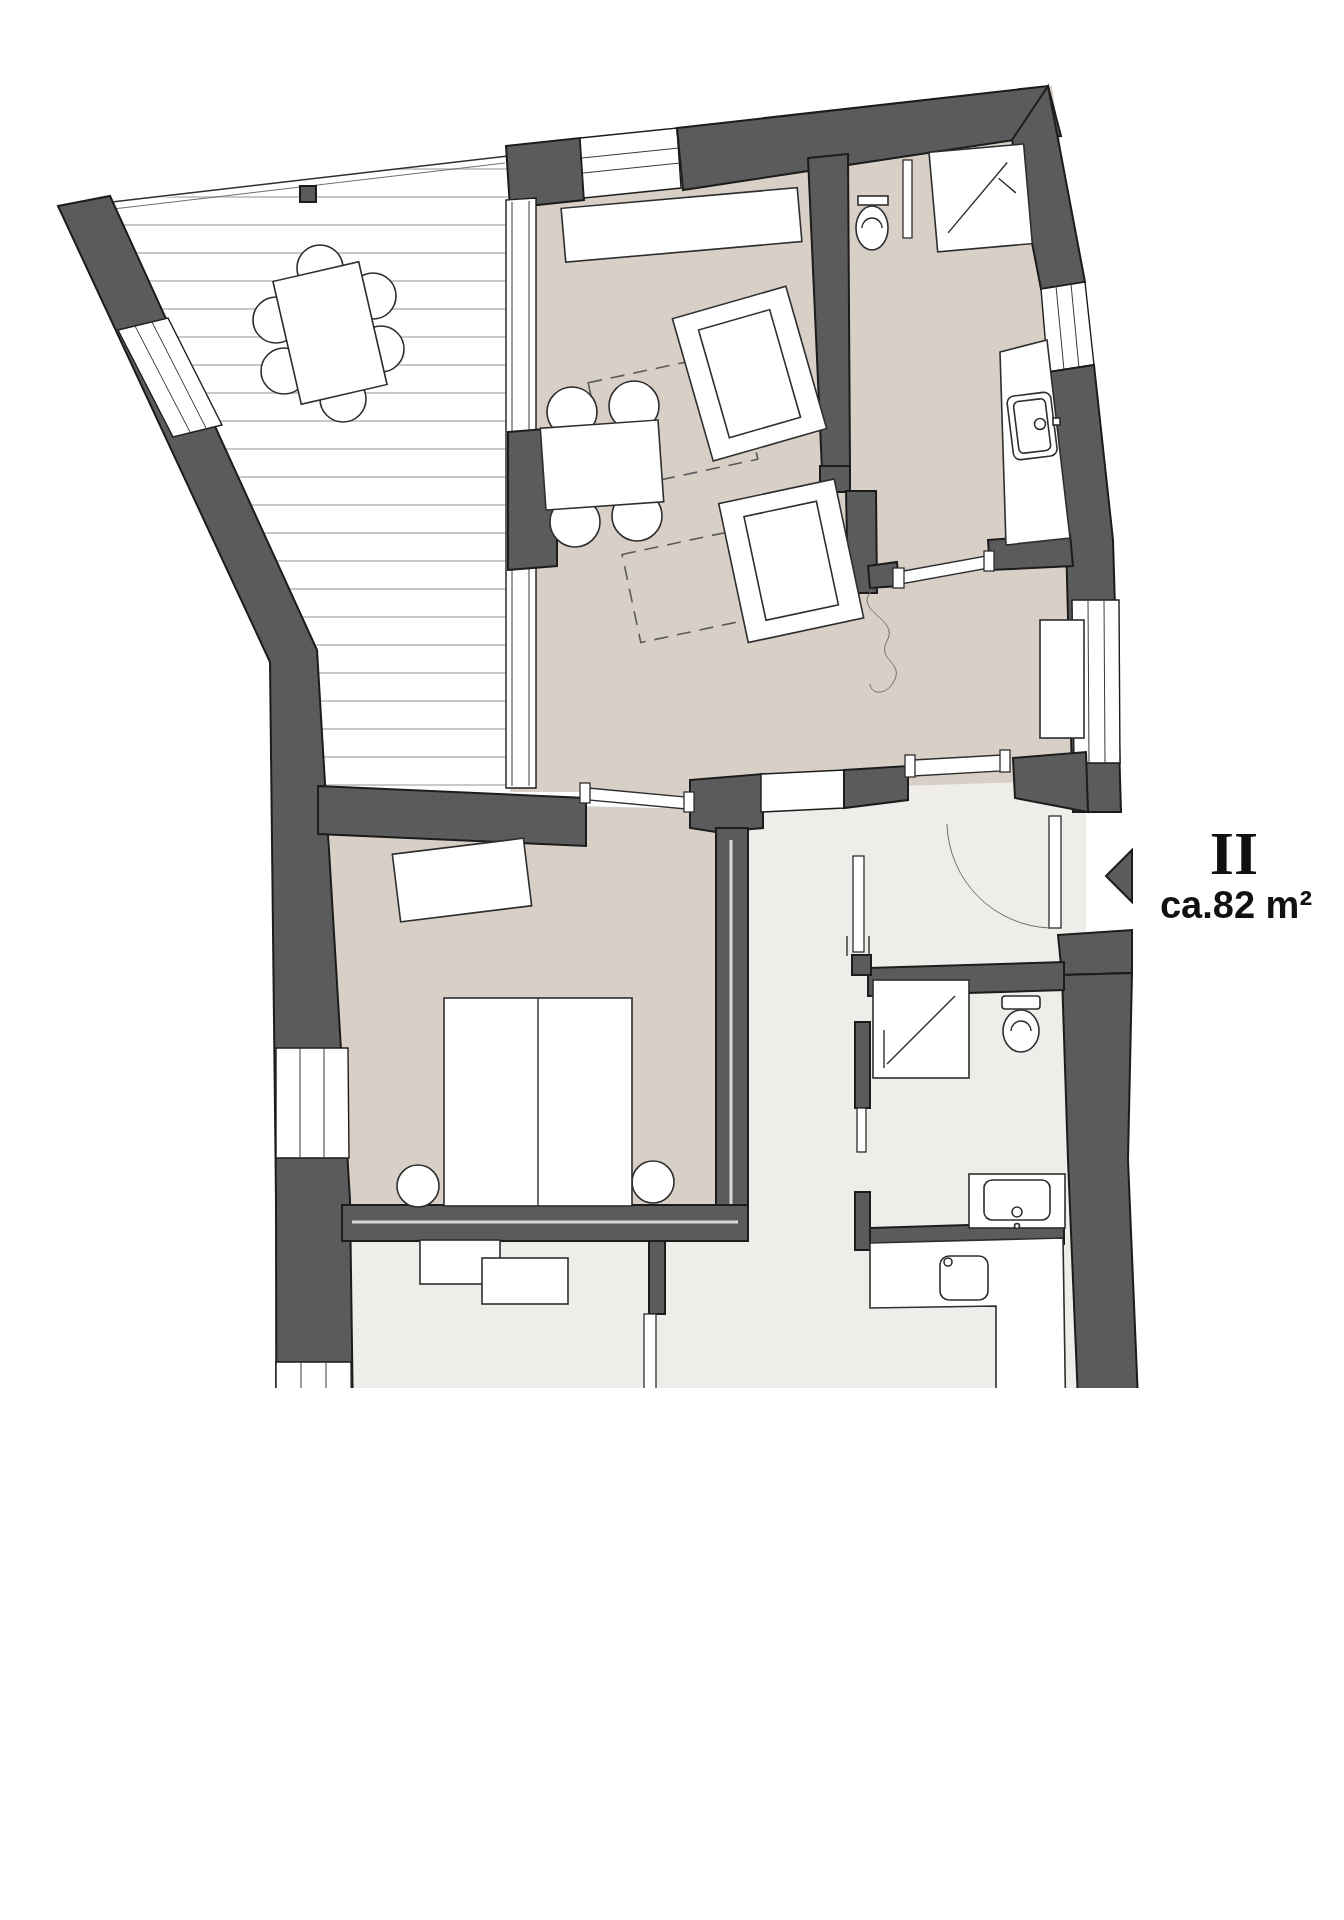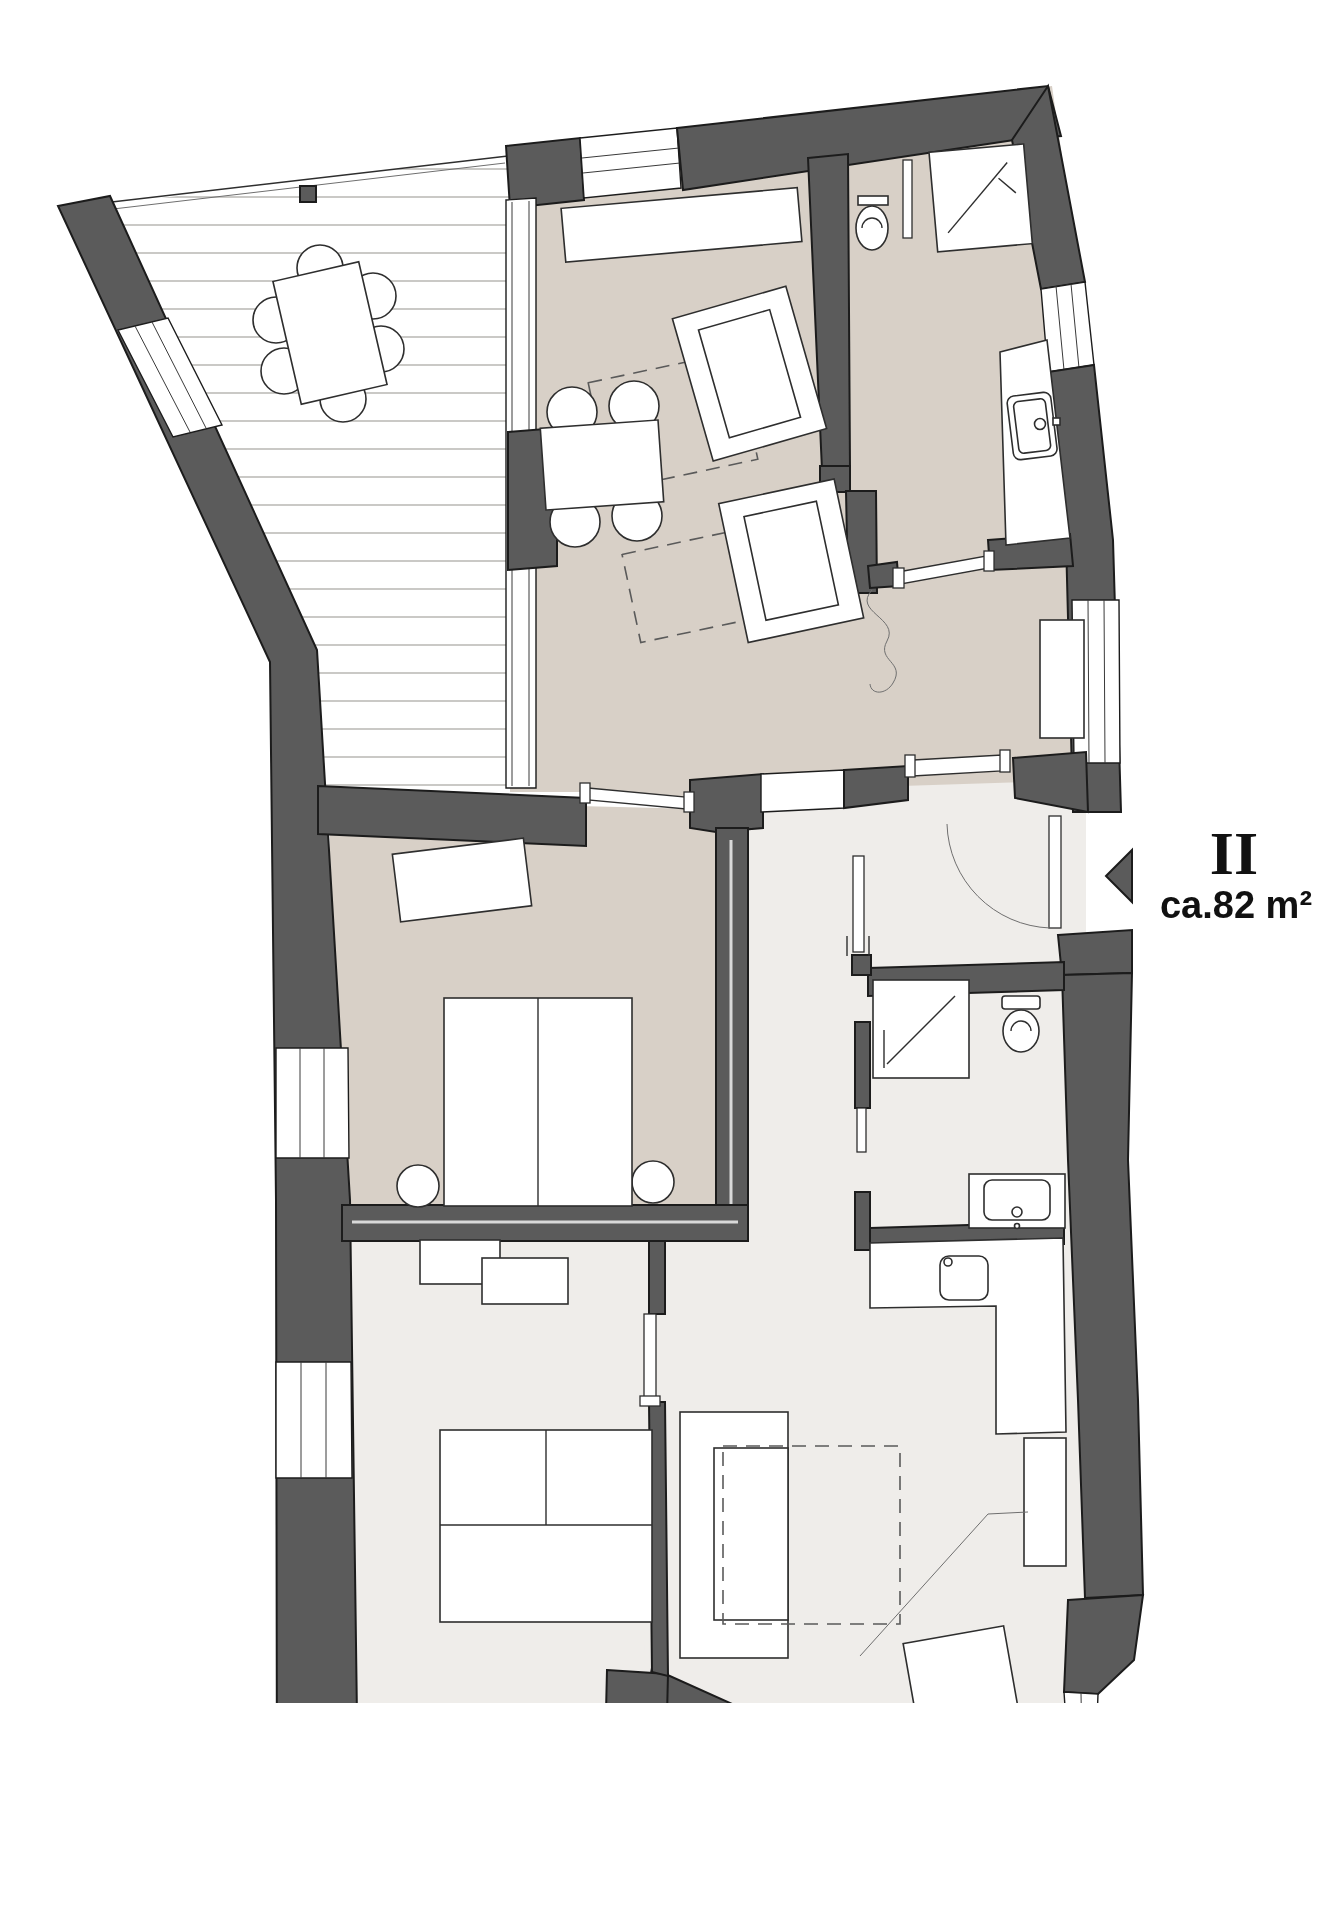--- a/index.html
+++ b/index.html
@@ -1,20 +1,20 @@
 <!DOCTYPE html>
 <html style="--wall: #5b5b5b; --floor-beige: #d8d0c7; --floor-light: #efedea; --outline: #1c1c1c; --plank-line: #b3b1ae; --text: #111111;"><head>
 <meta charset="utf-8">
 <style>
   :root{
     --wall:#5b5b5b; --floor-beige:#d8d0c7; --floor-light:#efedea;
     --outline:#1c1c1c; --plank-line:#b3b1ae; --text:#111111;
   }
   html,body{margin:0;padding:0;background:#fff;}
-  .plan-wrap{position:relative;width:1344px;height:1703px;background:#fff;overflow:hidden;
+  .plan-wrap{position:relative;width:1344px;height:1388px;background:#fff;overflow:hidden;
              font-family:"Liberation Sans",sans-serif;}
   svg{position:absolute;left:0;top:0;}
   .wall{fill:var(--wall);stroke:var(--outline);stroke-width:2;stroke-linejoin:miter;}
   .floorT{fill:#ffffff;stroke:none;}
   .beige{fill:var(--floor-beige);stroke:none;}
   .light{fill:var(--floor-light);stroke:none;}
   .win{fill:#ffffff;stroke:var(--outline);stroke-width:1.4;}
   .winline{stroke:#3a3a3a;stroke-width:1;fill:none;}
   .furn{fill:#ffffff;stroke:#2e2e2e;stroke-width:1.6;}
   .thin{stroke:#2e2e2e;stroke-width:1.4;fill:none;}

